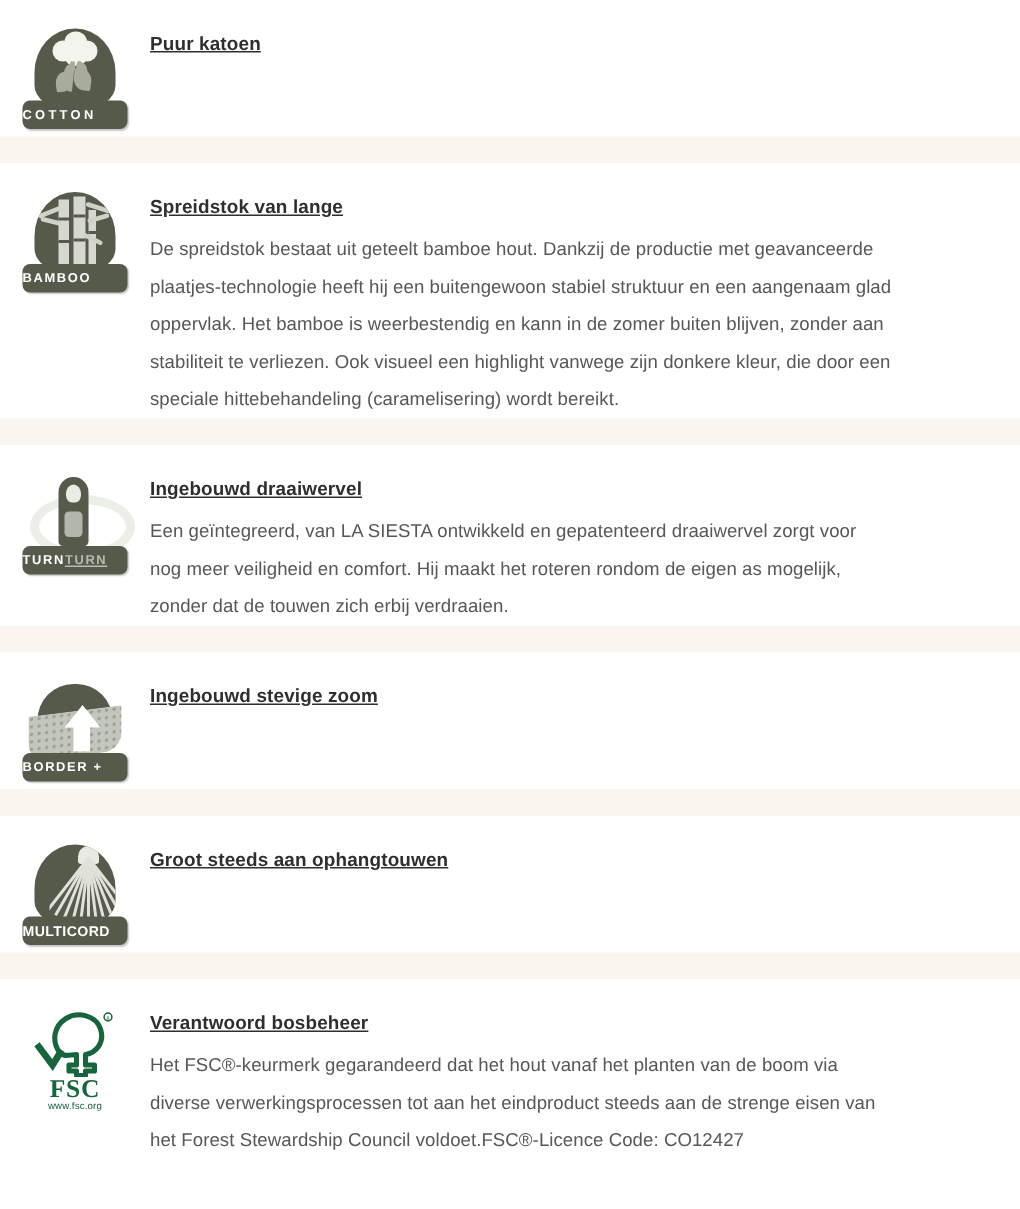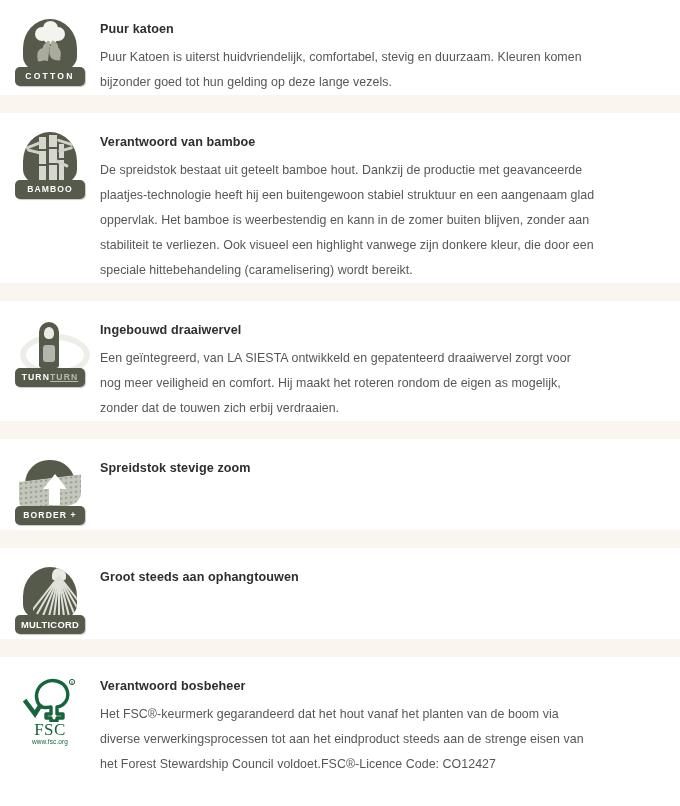--- a/index.html
+++ b/index.html
@@ -38,20 +38,21 @@
     padding-top: 21px;
     box-sizing: border-box;
   }
   .feature-title {
     font-size: 12.6px;
     font-weight: bold;
     color: #2e2e2e;
     margin: 0 0 8px 0;
     letter-spacing: 0.1px;
     line-height: 16px;
+    text-decoration: underline;
   }
   .feature-desc {
     font-size: 12.4px;
     color: #575757;
     line-height: 25px;
     margin: 0;
     letter-spacing: 0.05px;
   }
   .separator {
     height: 18px;
@@ -78,21 +79,20 @@
   .badge-plate {
     position: absolute;
     left: 1px;
     bottom: 5px;
     width: 70px;
     height: 19px;
     background: #565a4b;
     border-radius: 5px;
     display: flex;
     align-items: center;
-    justify-content: center;
     box-shadow: 1px 1px 1px rgba(0,0,0,0.22);
   }
   .badge-plate span {
     color: #ffffff;
     font-size: 8.6px;
     font-weight: bold;
     letter-spacing: 2.2px;
     line-height: 1;
     font-family: "Liberation Sans", sans-serif;
   }
@@ -194,21 +194,21 @@
     position: absolute; left: 25px; top: 8px; width: 2px; height: 44px;
     background: #e0e2da; transform-origin: top center;
   }
 
   
   .fsc { position: relative; width: 72px; height: 72px; }
   .fsc-mark { position: absolute; left: 8px; top: 2px; width: 56px; height: 44px; }
   .fsc-text {
     position: absolute; left: 0; top: 44px; width: 72px; text-align: center;
     font-family: "Liberation Serif", serif;
-    font-size: 17px; font-weight: normal; color: #17653c; letter-spacing: 0.5px;
+    font-size: 17px; font-weight: bold; color: #17653c; letter-spacing: 0.5px;
   }
   .fsc-url {
     position: absolute; left: 0; top: 62px; width: 72px; text-align: center;
     font-family: "Liberation Sans", sans-serif;
     font-size: 6.5px; color: #17653c; letter-spacing: 0.1px;
   }
 </style>
 </head>
 <body>
 
@@ -232,21 +232,20 @@
               <i class="cl5"></i>
           </div>
         </div>
         <div class="badge-plate">
           <span>COTTON</span>
         </div>
       </div>
     </div>
     <div class="text-cell">
       <div class="feature-title">Puur katoen</div>
-      <div class="feature-desc">Puur Katoen is uiterst huidvriendelijk, comfortabel, stevig en duurzaam. Kleuren komen bijzonder goed tot hun gelding op deze lange vezels.</div>
     </div>
   </div>
   <div class="separator"></div>
 
   <div class="feature-row">
     <div class="icon-cell">
       <div class="badge">
         <div class="badge-dome">
           <div class="bamboo">
             <i class="bstalk1"></i>
@@ -263,21 +262,21 @@
             <i class="bleaf" style="left:25px; top:13px; width:15px; transform:rotate(-16deg);"></i>
             <i class="bleaf" style="left:22px; top:27px; width:14px; transform:rotate(26deg);"></i>
           </div>
         </div>
         <div class="badge-plate">
           <span class="semi">BAMBOO</span>
         </div>
       </div>
     </div>
     <div class="text-cell">
-      <div class="feature-title">Verantwoord van bamboe</div>
+      <div class="feature-title">Spreidstok van lange</div>
       <div class="feature-desc">De spreidstok bestaat uit geteelt bamboe hout. Dankzij de productie met geavanceerde plaatjes-technologie heeft hij een buitengewoon stabiel struktuur en een aangenaam glad oppervlak. Het bamboe is weerbestendig en kann in de zomer buiten blijven, zonder aan stabiliteit te verliezen. Ook visueel een highlight vanwege zijn donkere kleur, die door een speciale hittebehandeling (caramelisering) wordt bereikt.</div>
     </div>
   </div>
   <div class="separator"></div>
 
   <div class="feature-row">
     <div class="icon-cell">
       <div class="badge">
         <div class="safeturn">
           <div class="st-ring"></div>
@@ -306,21 +305,21 @@
           <div class="bp-weave"></div>
           <div class="bp-arrow"></div>
           <div class="bp-arrow-stem"></div>
         </div>
         <div class="badge-plate">
           <span class="semi">BORDER +</span>
         </div>
       </div>
     </div>
     <div class="text-cell">
-      <div class="feature-title">Spreidstok stevige zoom</div>
+      <div class="feature-title">Ingebouwd stevige zoom</div>
     </div>
   </div>
   <div class="separator"></div>
 
   <div class="feature-row">
     <div class="icon-cell">
       <div class="badge">
         <div class="badge-dome">
           <div class="multicord">
             <div class="mc-cone"></div>

